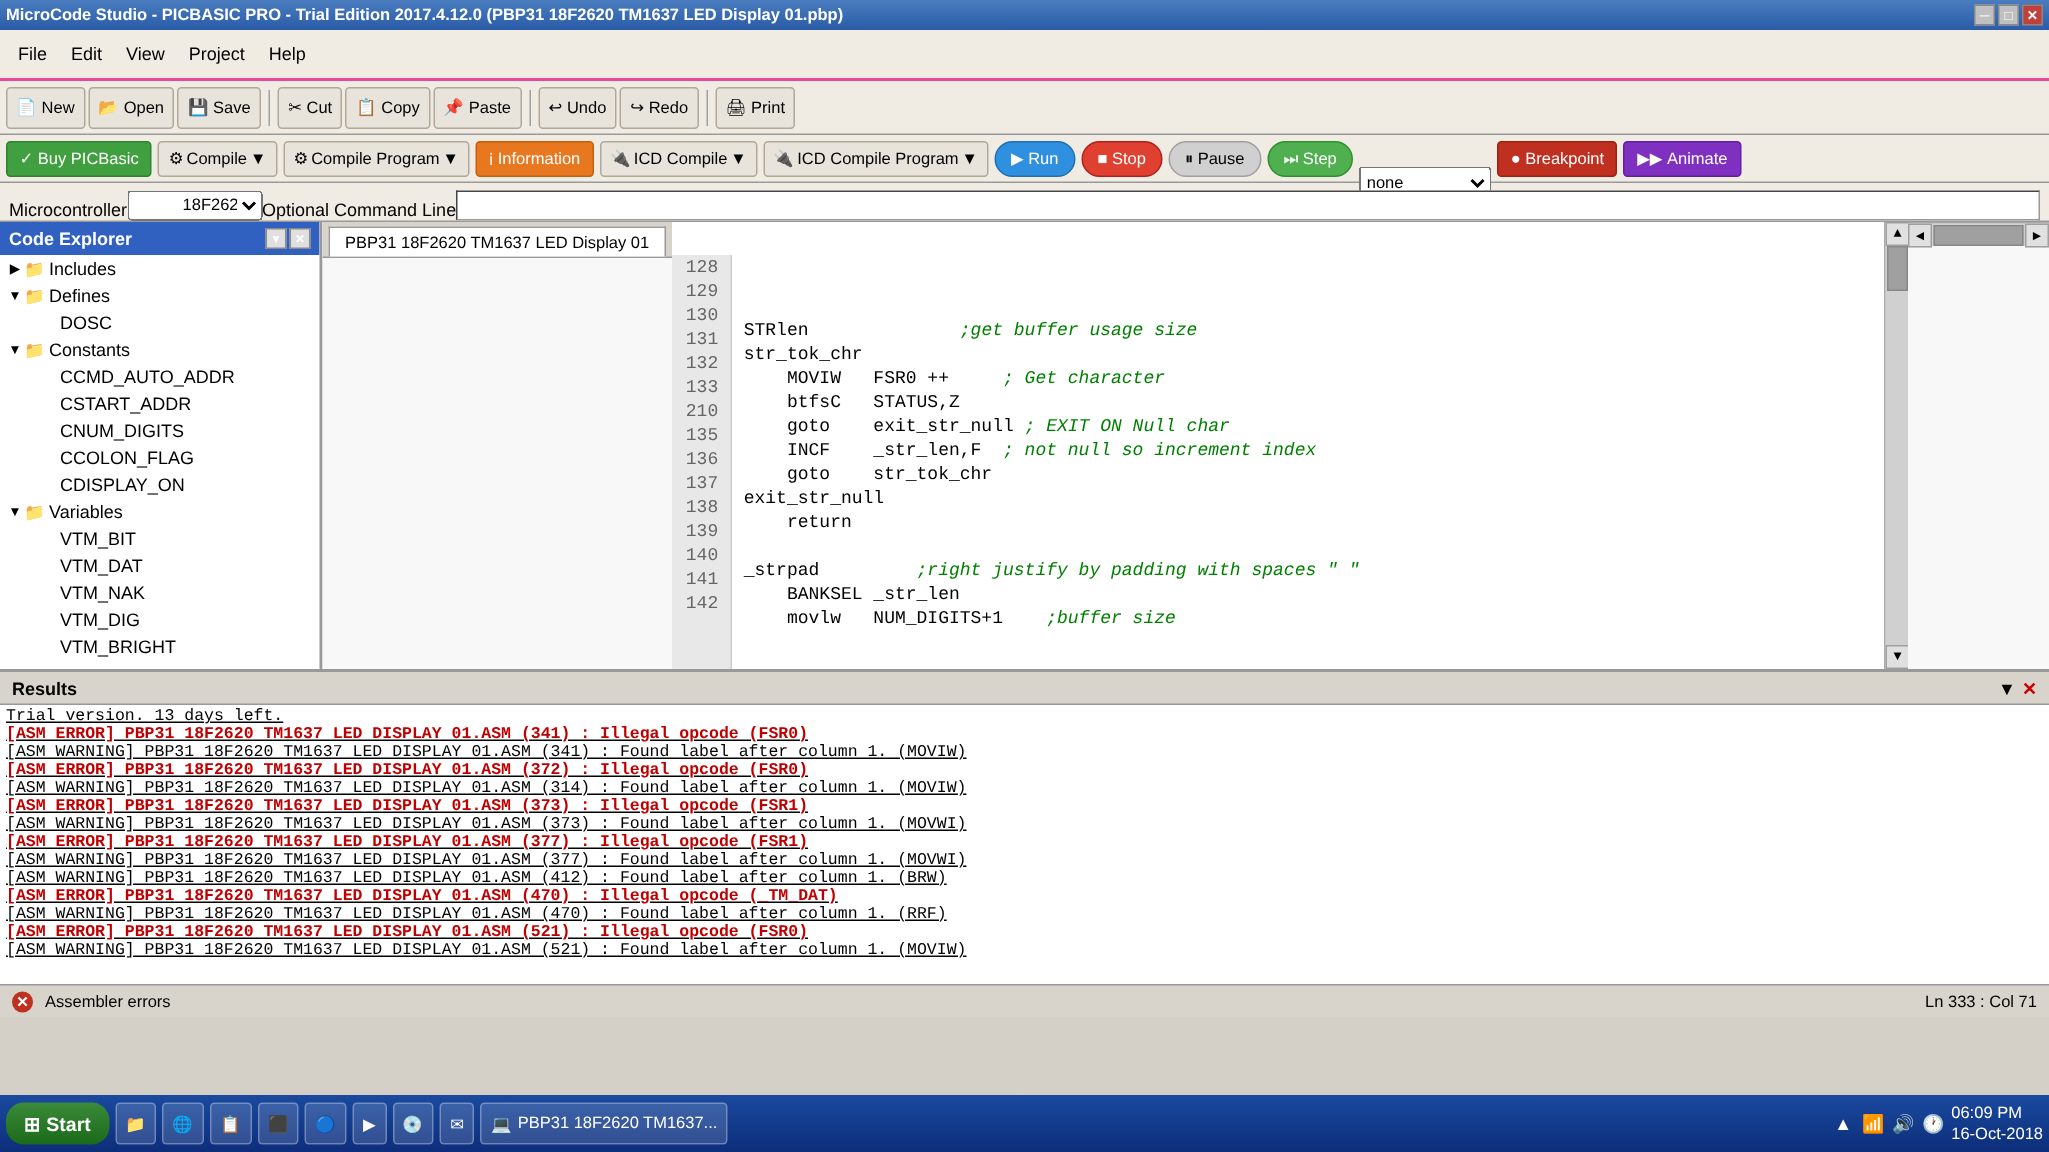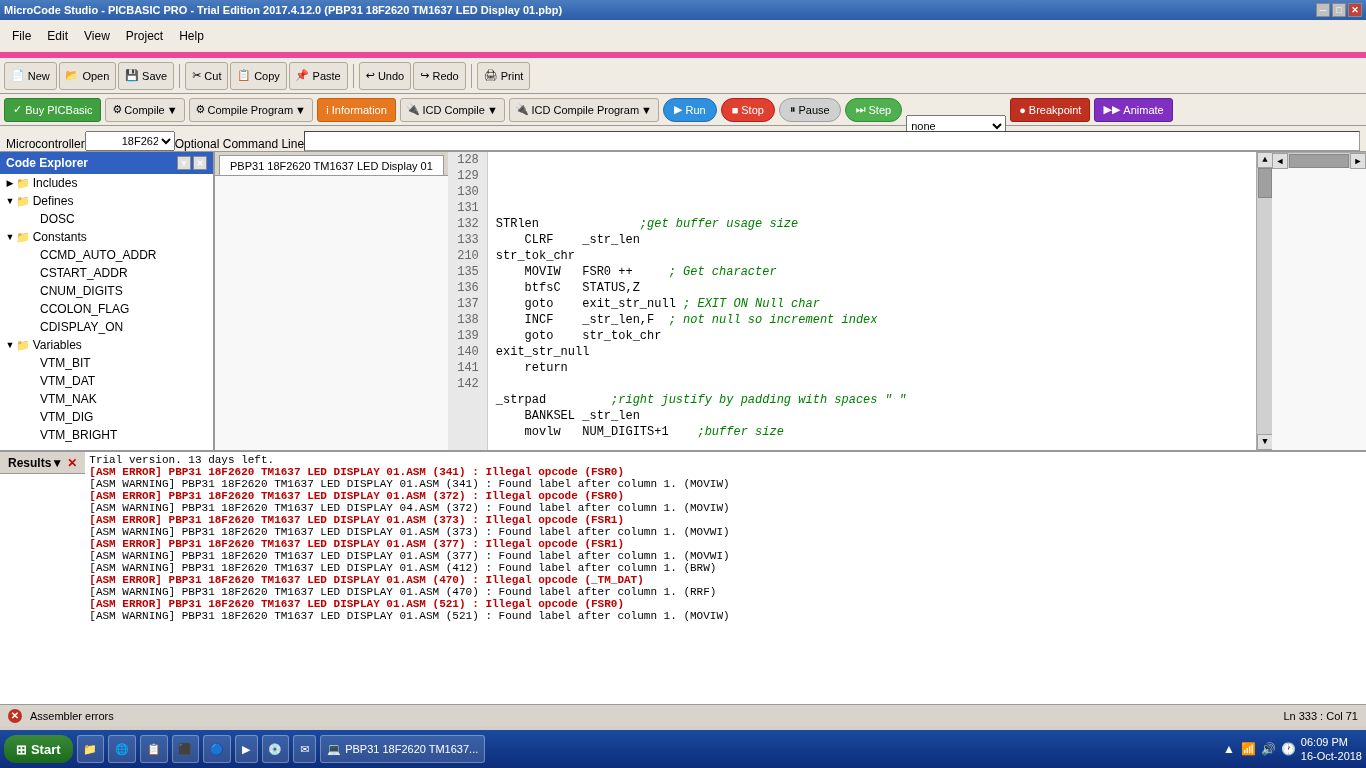--- a/index.html
+++ b/index.html
@@ -28,21 +28,21 @@
     .title-btn.maximize { background: #c0c0c0; }
     .title-btn.close { background: #c0413c; color: white; }
 
     
     #menu-bar {
       background: #f0ece4;
       height: 20px;
       display: flex;
       align-items: center;
       padding: 16px 4px;
-      border-bottom: 6px solid #ec4899;
+      border-bottom: 2px solid #ec4899;
       font-size: 12px;
     }
     .menu-item {
       padding: 2px 8px;
       cursor: pointer;
     }
 
     
     #toolbar {
       background: #f0ece4;
@@ -96,21 +96,21 @@
       border: 1px solid #b0a898;
       border-radius: 3px;
       cursor: pointer;
       font-size: 11px;
       height: 24px;
     }
     .run-btn { background: #3090e0; color: white; border-color: #2070b0; border-radius: 12px; padding: 2px 10px; }
     .stop-btn { background: #e04030; color: white; border-color: #b02020; border-radius: 12px; padding: 2px 10px; }
     .pause-btn { background: #d0d0d0; border-color: #a0a0a0; border-radius: 12px; padding: 2px 10px; }
     .step-btn { background: #50b050; color: white; border-color: #309030; border-radius: 12px; padding: 2px 10px; }
-    .none-select { width: 100px; height: 22px; font-size: 11px; margin-top: 33px; }
+    .none-select { width: 88px; height: 22px; font-size: 11px; margin-top: 33px; }
 
     
     #mc-bar {
       background: #f0ece4;
       height: 26px;
       display: flex;
       align-items: flex-end;
       padding: 0 6px;
       border-bottom: 1px solid #999;
       gap: 0;
@@ -208,64 +208,66 @@
       font-size: 12px;
     }
     #line-numbers {
       background: #e8e8e8;
       border-right: 1px solid #ccc;
       min-width: 40px;
       text-align: right;
       padding-right: 4px;
       color: #666;
       user-select: none;
+      margin-top: 22px;
     }
     .line-num {
       height: 16px;
       line-height: 16px;
       padding-right: 4px;
     }
     #code-text {
       flex: 1;
       padding-left: 8px;
       margin-top: 48px;
     }
     .code-line {
       height: 16px;
       line-height: 16px;
       white-space: pre;
     }
     .code-comment { color: #008000; font-style: italic; }
 
     
     #results-panel {
-      height: 254px;
+      height: 210px;
       background: white;
       border-top: 2px solid #999;
       display: flex;
-      flex-direction: row;
+      flex-direction: column;
     }
     #results-header {
       background: #d8d4cc;
       height: 22px;
       display: flex;
       align-items: center;
       justify-content: space-between;
       padding: 0 8px;
       font-size: 12px;
       font-weight: bold;
       border-bottom: 1px solid #999;
     }
     #results-content {
       flex: 1;
       overflow-y: auto;
       font-family: 'Courier New', monospace;
       font-size: 11px;
       padding: 2px 4px;
       background: white;
+      text-decoration: underline;
     }
     .result-normal { color: #000; }
     .result-error { color: #c00000; font-weight: bold; }
     .result-warning { color: #000; }
 
     
     #status-bar {
       background: #d8d4cc;
       height: 22px;
       display: flex;
@@ -617,21 +619,20 @@
         <div class="line-num">137</div>
         <div class="line-num">138</div>
         <div class="line-num">139</div>
         <div class="line-num">140</div>
         <div class="line-num">141</div>
         <div class="line-num">142</div>
       </div>
       <div id="code-text">
         <div class="code-line">&nbsp;</div>
         <div class="code-line">STRlen<span class="code-comment">              ;get buffer usage size</span></div>
-        <div class="code-line">    CLRF    _str_len</div>
         <div class="code-line">str_tok_chr</div>
         <div class="code-line">    MOVIW   FSR0 ++<span class="code-comment">     ; Get character</span></div>
         <div class="code-line">    btfsC   STATUS,Z</div>
         <div class="code-line">    goto    exit_str_null<span class="code-comment"> ; EXIT ON Null char</span></div>
         <div class="code-line">    INCF    _str_len,F<span class="code-comment">  ; not null so increment index</span></div>
         <div class="code-line">    goto    str_tok_chr</div>
         <div class="code-line">exit_str_null</div>
         <div class="code-line">    return</div>
         <div class="code-line">&nbsp;</div>
         <div class="code-line">_strpad<span class="code-comment">         ;right justify by padding with spaces " "</span></div>
@@ -662,21 +663,21 @@
     <div style="display:flex;gap:4px;">
       <span style="cursor:pointer;">▼</span>
       <span style="cursor:pointer; color:#c00;">✕</span>
     </div>
   </div>
   <div id="results-content">
     <div class="result-normal">Trial version. 13 days left.</div>
     <div class="result-error">[ASM ERROR] PBP31 18F2620 TM1637 LED DISPLAY 01.ASM (341) : Illegal opcode (FSR0)</div>
     <div class="result-warning">[ASM WARNING] PBP31 18F2620 TM1637 LED DISPLAY 01.ASM (341) : Found label after column 1. (MOVIW)</div>
     <div class="result-error">[ASM ERROR] PBP31 18F2620 TM1637 LED DISPLAY 01.ASM (372) : Illegal opcode (FSR0)</div>
-    <div class="result-warning">[ASM WARNING] PBP31 18F2620 TM1637 LED DISPLAY 04.ASM (372) : Found label after column 1. (MOVIW)</div>
+    <div class="result-warning">[ASM WARNING] PBP31 18F2620 TM1637 LED DISPLAY 01.ASM (314) : Found label after column 1. (MOVIW)</div>
     <div class="result-error">[ASM ERROR] PBP31 18F2620 TM1637 LED DISPLAY 01.ASM (373) : Illegal opcode (FSR1)</div>
     <div class="result-warning">[ASM WARNING] PBP31 18F2620 TM1637 LED DISPLAY 01.ASM (373) : Found label after column 1. (MOVWI)</div>
     <div class="result-error">[ASM ERROR] PBP31 18F2620 TM1637 LED DISPLAY 01.ASM (377) : Illegal opcode (FSR1)</div>
     <div class="result-warning">[ASM WARNING] PBP31 18F2620 TM1637 LED DISPLAY 01.ASM (377) : Found label after column 1. (MOVWI)</div>
     <div class="result-warning">[ASM WARNING] PBP31 18F2620 TM1637 LED DISPLAY 01.ASM (412) : Found label after column 1. (BRW)</div>
     <div class="result-error">[ASM ERROR] PBP31 18F2620 TM1637 LED DISPLAY 01.ASM (470) : Illegal opcode (_TM_DAT)</div>
     <div class="result-warning">[ASM WARNING] PBP31 18F2620 TM1637 LED DISPLAY 01.ASM (470) : Found label after column 1. (RRF)</div>
     <div class="result-error">[ASM ERROR] PBP31 18F2620 TM1637 LED DISPLAY 01.ASM (521) : Illegal opcode (FSR0)</div>
     <div class="result-warning">[ASM WARNING] PBP31 18F2620 TM1637 LED DISPLAY 01.ASM (521) : Found label after column 1. (MOVIW)</div>
   </div>

